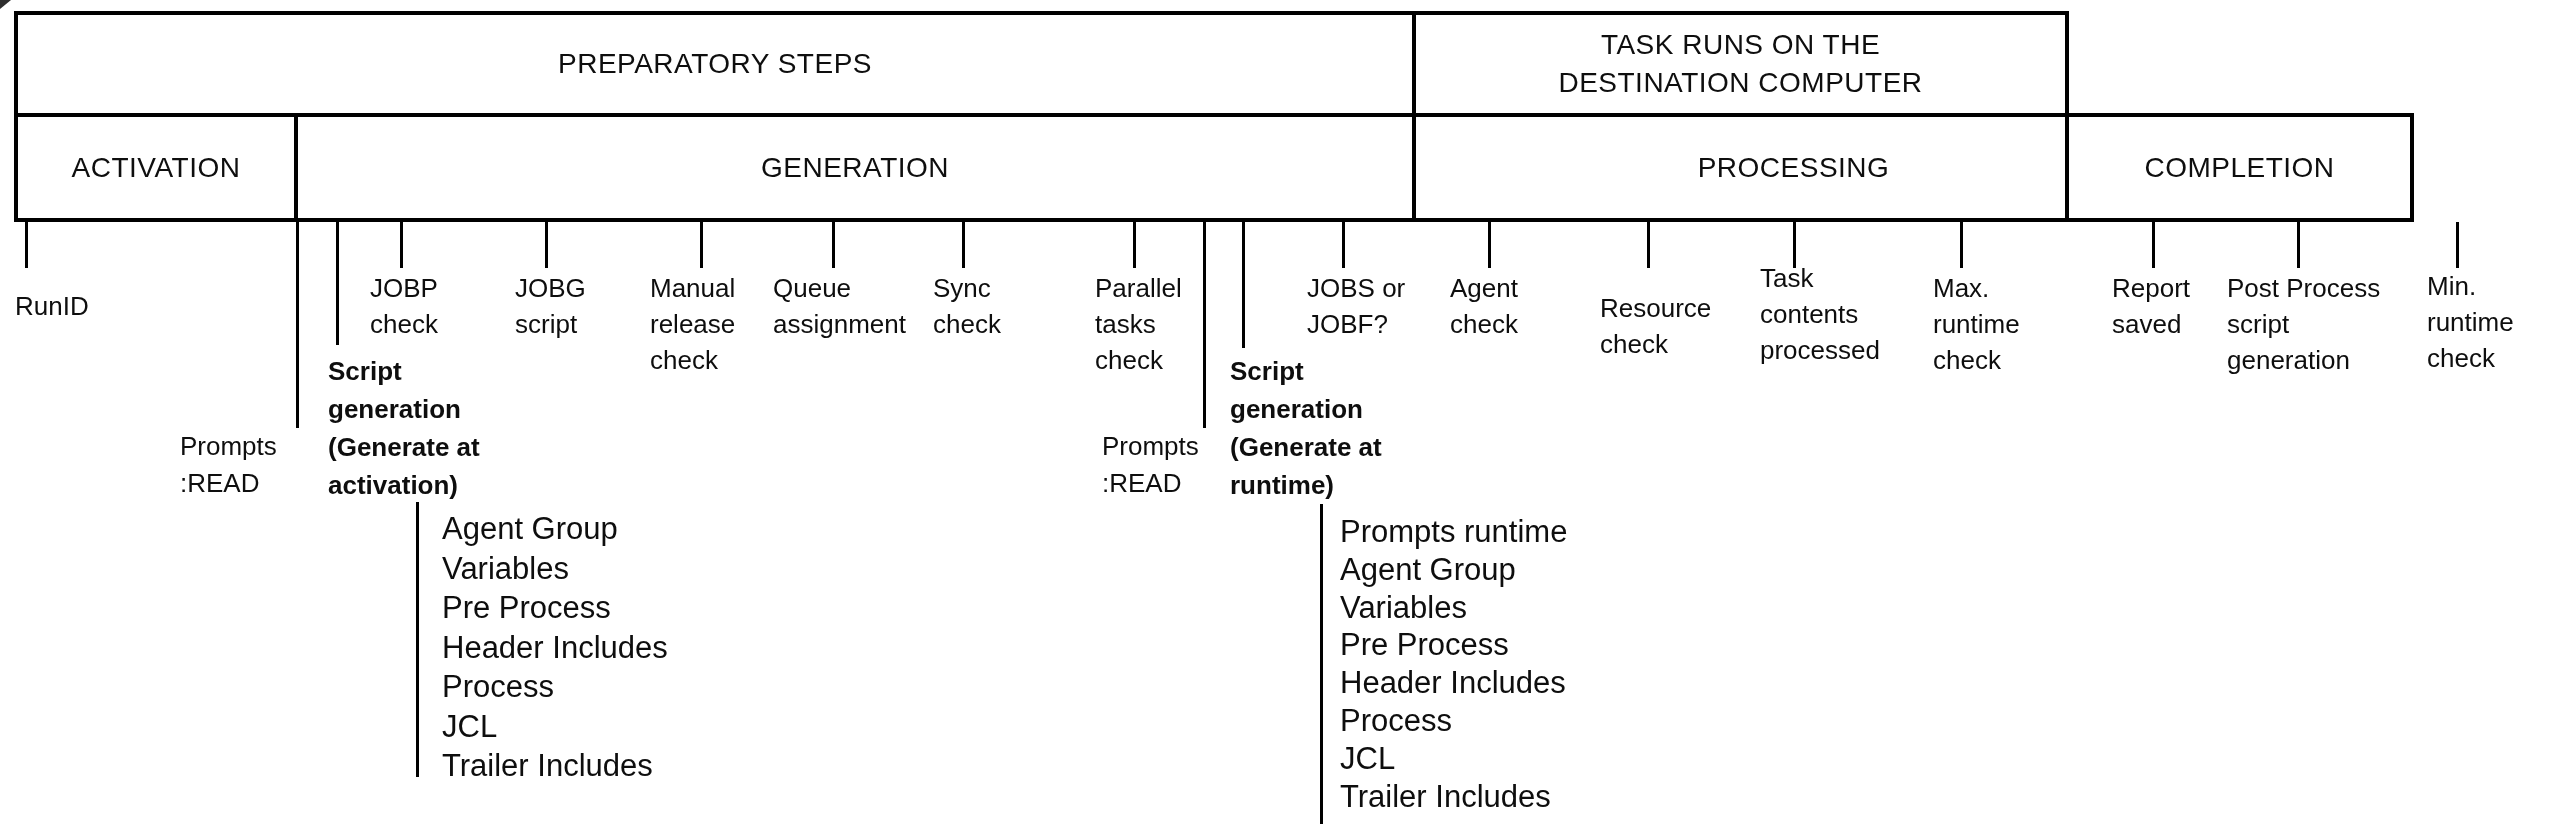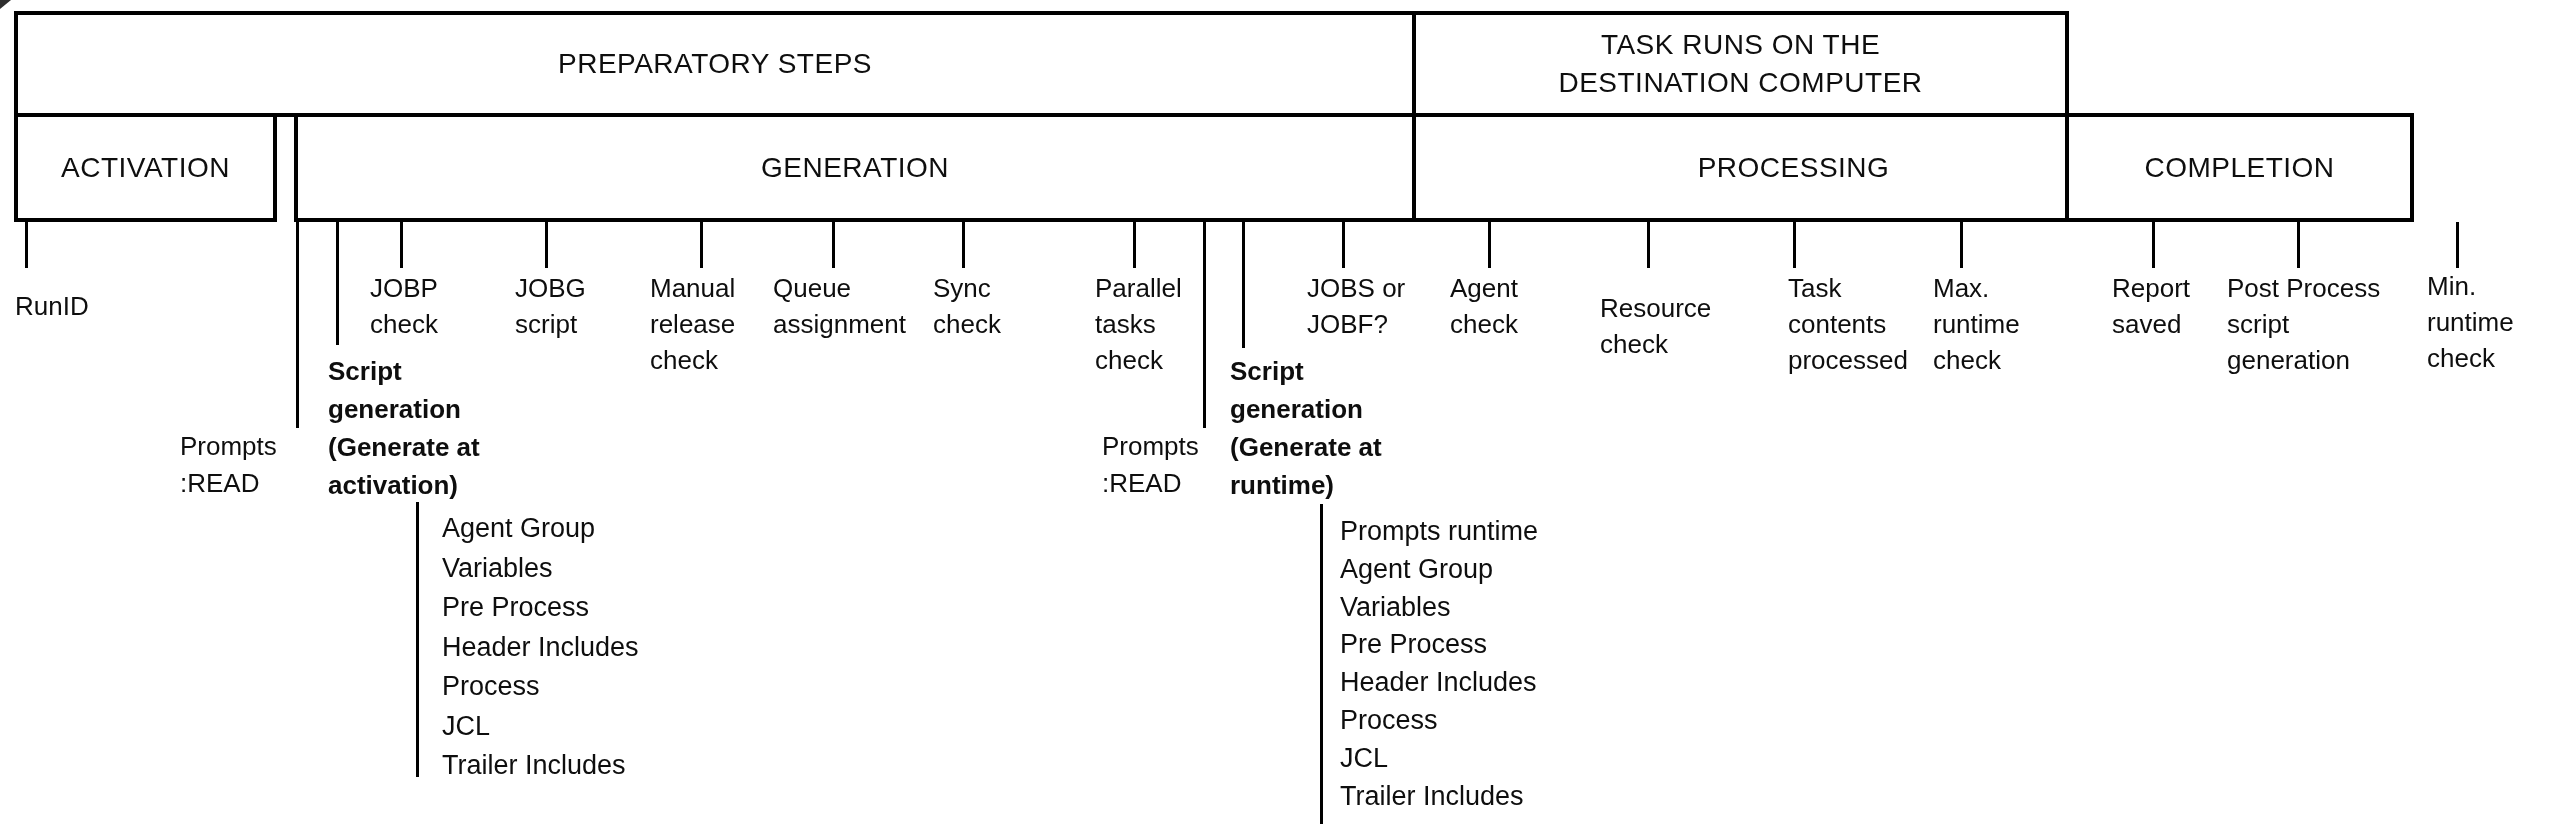--- a/index.html
+++ b/index.html
@@ -42,21 +42,21 @@
     line-height: 38px;
   }
   .prompts-label { line-height: 37px; }
   .subline {
     position: absolute;
     width: 3px;
     background: #000;
   }
   .sublist {
     position: absolute;
-    font-size: 27px;
+    font-size: 31px;
   }
   .sublist .sub-item { white-space: nowrap; }
   #list-activation .sub-item { line-height: 39.5px; }
   #list-runtime .sub-item { line-height: 37.8px; }
   .corner-artifact {
     position: absolute;
     left: 0; top: 0;
     width: 0; height: 0;
     border-left: 11px solid #2e2e2e;
     border-bottom: 9px solid transparent;
@@ -70,21 +70,21 @@
   <div class="corner-artifact"></div>
 
   <div class="phase-box" style="left:14px; top:11px; width:1402px; height:106px;">
     <span>PREPARATORY STEPS</span>
   </div>
   <div class="phase-box" style="left:1412px; top:11px; width:657px; height:106px;">
     <span>TASK RUNS ON THE
 DESTINATION COMPUTER</span>
   </div>
 
-  <div class="phase-box" style="left:14px; top:113px; width:263px; height:109px;">
+  <div class="phase-box" style="left:14px; top:113px; width:284px; height:109px;">
     <span>ACTIVATION</span>
   </div>
   <div class="phase-box" style="left:294px; top:113px; width:1122px; height:109px;">
     <span>GENERATION</span>
   </div>
   <div class="phase-box" style="left:1412px; top:113px; width:763px; height:109px;">
     <span>PROCESSING</span>
   </div>
   <div class="phase-box" style="left:2065px; top:113px; width:349px; height:109px;">
     <span>COMPLETION</span>
@@ -136,21 +136,21 @@
   <div class="step-label bold" style="left:1230px; top:352px;">Script
 generation
 (Generate at
 runtime)</div>
   <div class="step-label" style="left:1307px; top:270px;">JOBS or
 JOBF?</div>
   <div class="step-label" style="left:1450px; top:270px;">Agent
 check</div>
   <div class="step-label" style="left:1600px; top:270px;margin-top:20px;">Resource
 check</div>
-  <div class="step-label" style="left:1760px; top:270px;margin-left:28px;">Task
+  <div class="step-label" style="left:1760px; top:260px;">Task
 contents
 processed</div>
   <div class="step-label" style="left:1933px; top:270px;">Max.
 runtime
 check</div>
   <div class="step-label" style="left:2112px; top:270px;">Report
 saved</div>
   <div class="step-label" style="left:2227px; top:270px;">Post Process
 script
 generation</div>

